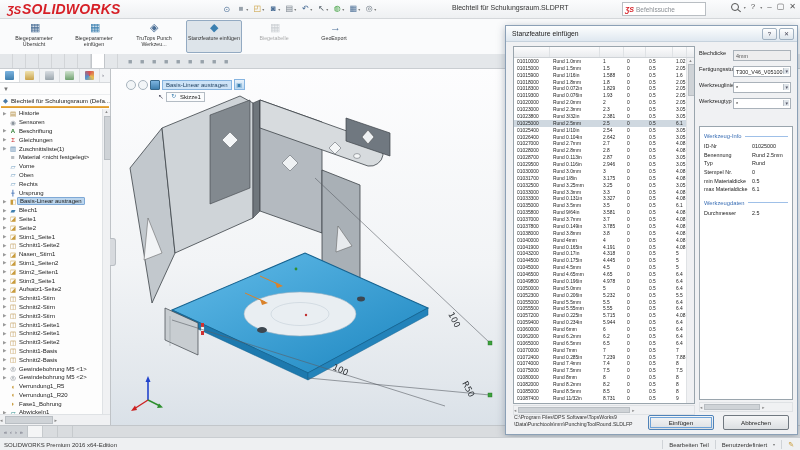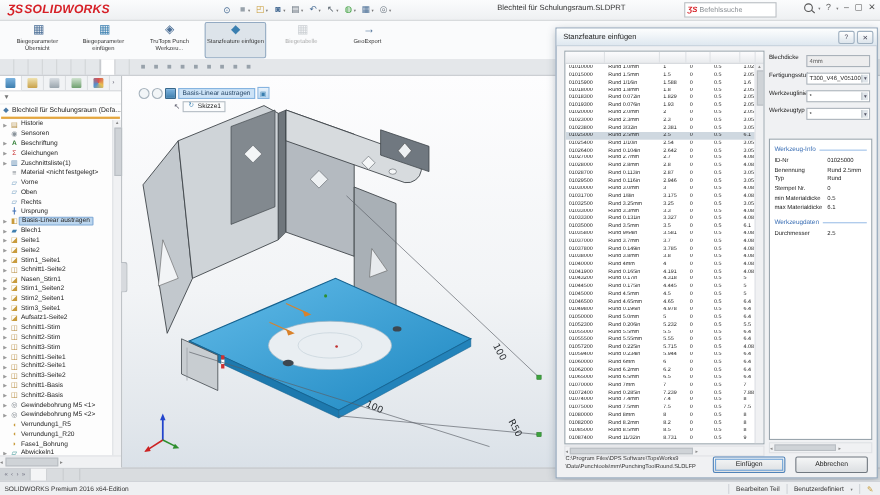--- a/index.html
+++ b/index.html
@@ -4,21 +4,21 @@
 <style>
   html,body{margin:0;padding:0;}
   body{width:800px;height:450px;overflow:hidden;position:relative;background:#e8eaec;
        font-family:"Liberation Sans",sans-serif;-webkit-font-smoothing:antialiased;color:#222;}
   .abs{position:absolute;}
   
   .titlebar{left:0;top:0;width:800px;height:18px;background:linear-gradient(#fbfcfd,#eef0f2);
             border-bottom:1px solid #d4d7da;display:flex;align-items:center;z-index:30;}
   .logo{display:flex;align-items:baseline;margin-left:7px;color:#d61f26;font-style:italic;font-weight:bold;}
   .logo .glyph{font-size:11px;margin-right:1px;}
-  .logo .brand{font-size:11px;letter-spacing:.2px;}
+  .logo .brand{font-size:14px;letter-spacing:.2px;}
   .menubar{display:flex;margin-left:14px;}
   .menu-item{font-size:7px;padding:2px 5px;color:#333;border:1px solid transparent;}
   .pin{font-size:8px;color:#4a6e96;margin:0 5px;}
   .qtoolbar{display:flex;align-items:center;gap:1px;}
   .qbtn{display:flex;align-items:center;padding:1px 2px;}
   .qbtn .ti{font-size:8px;line-height:8px;}
   .qbtn .dd{font-size:4px;color:#777;margin-left:1px;}
   .win-title{position:absolute;left:452px;top:4px;font-size:7px;color:#333;white-space:nowrap;}
   .searchbox{position:absolute;left:622px;top:2px;width:82px;height:12px;border:1px solid #b9bec3;
              background:#fff;display:flex;align-items:center;font-size:6.5px;color:#8a8f94;}

